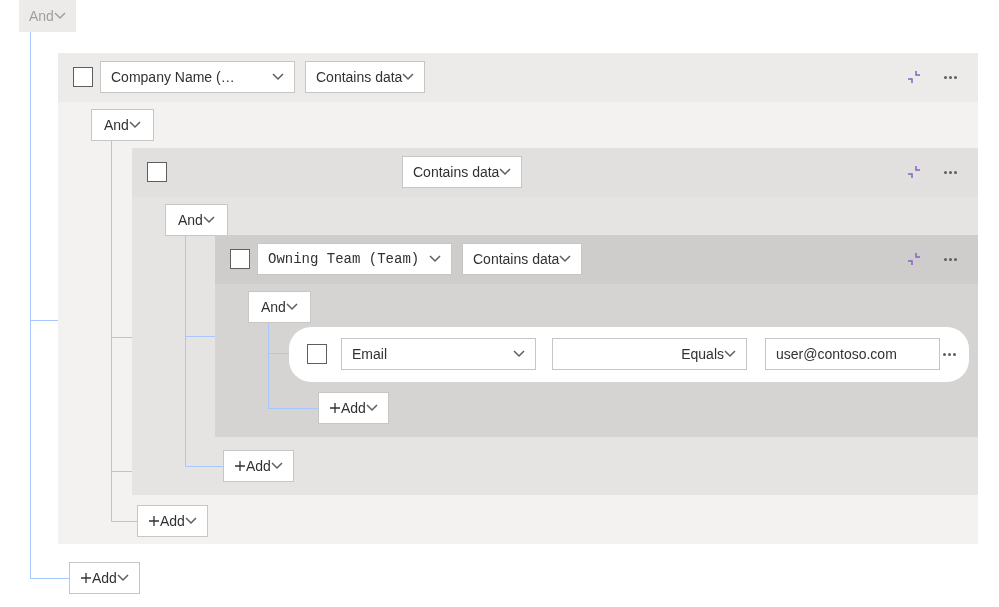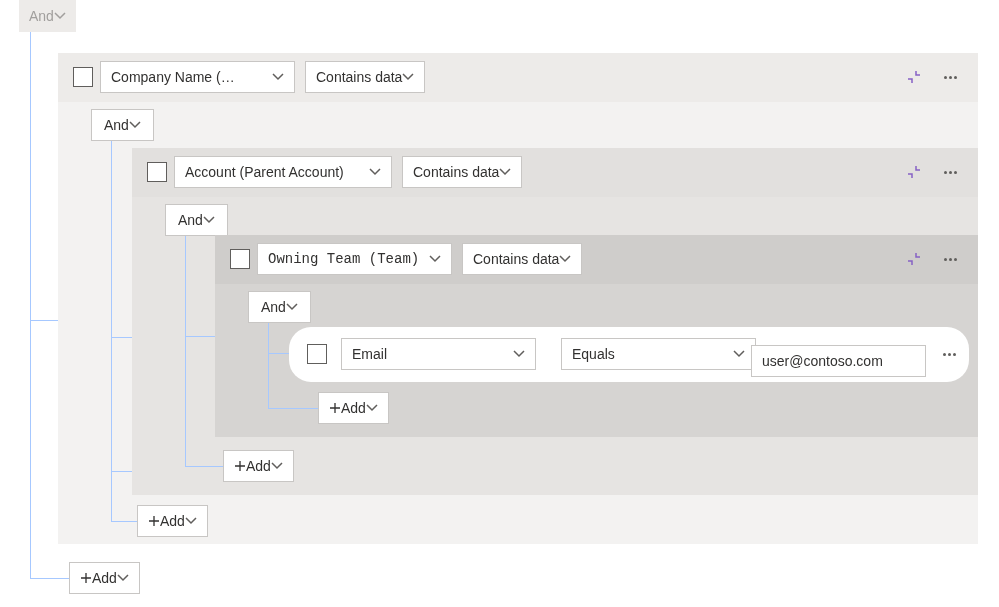--- a/index.html
+++ b/index.html
@@ -136,26 +136,20 @@
     <span>Add</span>
     <svg class="chev">
         <path d="M1 3 L6 8 L11 3"></path>
       </svg>
   </div>
 </div>
 
 <div class="groupbox bg2" style="left:132px; top:148px; width:846px; height:347px;">
   <div class="bgh2 abs" style="left:0; top:0; right:0; height:49px;"></div>
   <div class="checkbox abs" style="left:15px; top:14px;"></div>
-  <div class="pill abs" style="left:42px; top:8px; width:218px; justify-content:space-between;">
-    <span>Account (Parent Account)</span>
-    <svg class="chev">
-        <path d="M1 3 L6 8 L11 3"></path>
-      </svg>
-  </div>
   <div class="pill abs" style="left:270px; top:8px;">
     <span>Contains data</span>
     <svg class="chev">
         <path d="M1 3 L6 8 L11 3"></path>
       </svg>
   </div>
   <div class="icon-btn abs" style="right:48px; top:8px;">
     <svg width="14" height="14">
         <path d="M9 1 L9 5 L13 5 M5 13 L5 9 L1 9" stroke="#8661c5" stroke-width="1.5" fill="none"></path>
       </svg>
@@ -243,27 +237,27 @@
 </div>
 
 <div class="row4 abs" style="left:289px; top:327px; width:680px; height:55px;">
   <div class="checkbox abs" style="left:18px; top:17px;"></div>
   <div class="pill abs" style="left:52px; top:11px; width:195px; justify-content:space-between;">
     <span>Email</span>
     <svg class="chev">
         <path d="M1 3 L6 8 L11 3"></path>
       </svg>
   </div>
-  <div class="pill abs" style="left:272px; top:11px; width:195px; justify-content:space-between;">
+  <div class="pill abs" style="left:263px; top:11px; width:195px; justify-content:flex-end;">
     <span>Equals</span>
     <svg class="chev">
         <path d="M1 3 L6 8 L11 3"></path>
       </svg>
   </div>
-  <div class="pill abs" style="left:462px; top:11px; width:175px;margin-top:7px;">
+  <div class="pill abs" style="left:476px; top:11px; width:175px;">
     <span>user@contoso.com</span>
   </div>
   <div class="icon-btn abs" style="right:4px; top:11px;">
     <div class="dots">
         <span></span>
         <span></span>
         <span></span>
       </div>
   </div>
 </div>

